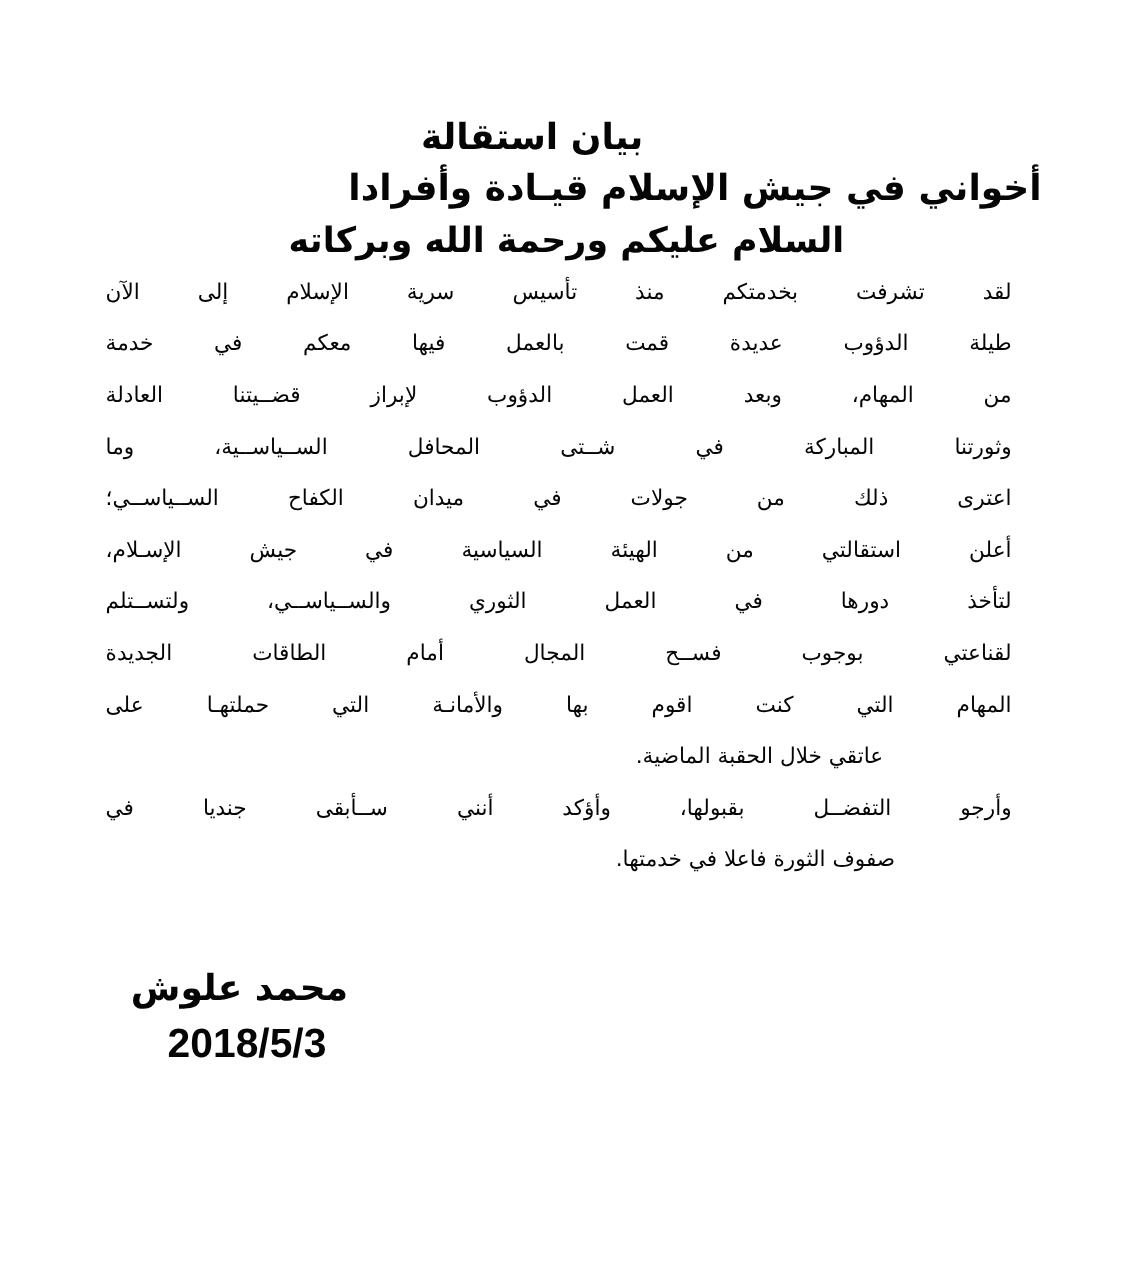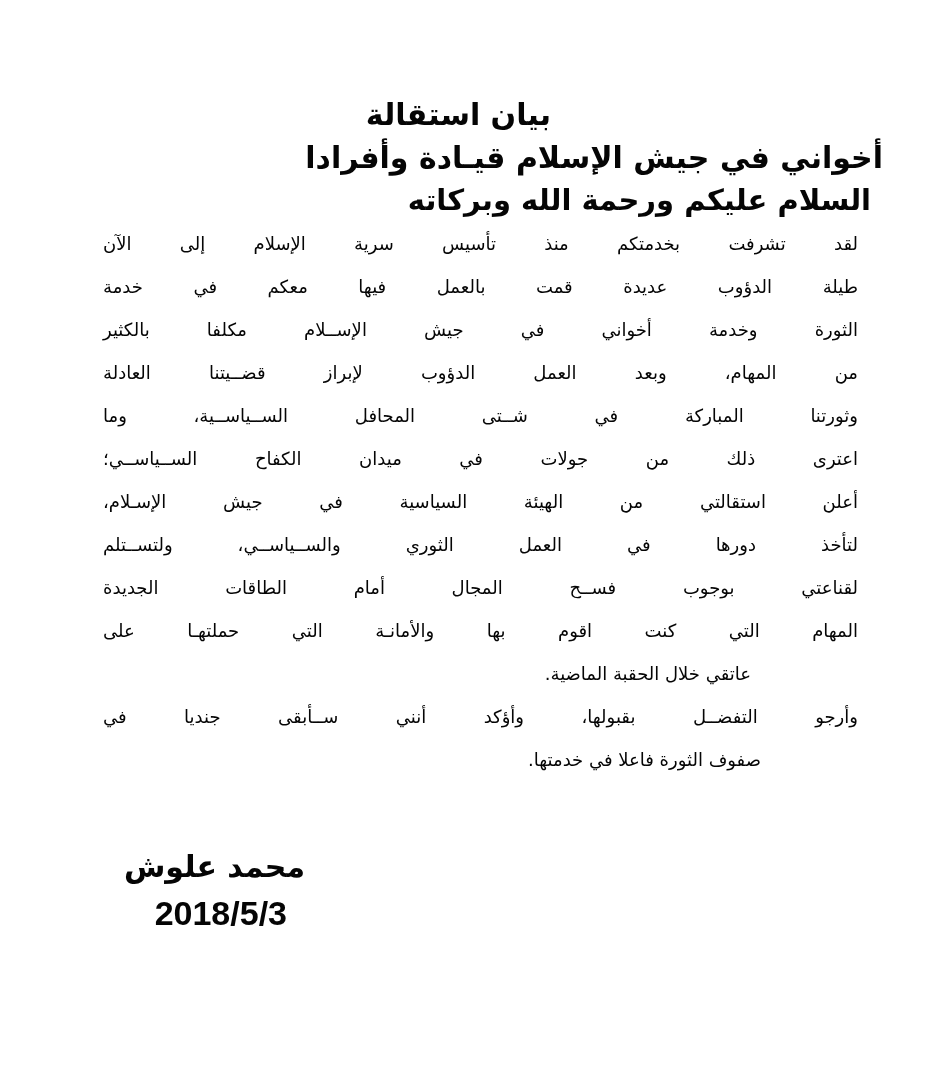--- a/index.html
+++ b/index.html
@@ -12,42 +12,42 @@
     width: 945px;
     height: 1068px;
     background: #ffffff;
     overflow: hidden;
     font-family: "DejaVu Sans", sans-serif;
     color: #000000;
   }
   .doc {
     position: absolute;
     top: 93px;
-    right: 87px;
+    right: 102px;
     width: 755px;
     direction: rtl;
     unicode-bidi: embed;
   }
   .line {
     font-size: 18px;
     line-height: 43px;
     text-align: right;
     white-space: nowrap;
     color: #050505;
   }
   .just {
     white-space: normal;
     text-align: justify;
     text-align-last: justify;
     -moz-text-align-last: justify;
   }
   .b { font-weight: bold; }
   .title-line   { padding-right: 307px; font-size: 30px; }
   .sal1-line    { margin-right: -25px; font-size: 30px; }
-  .sal2-line    { margin-right: -13px; font-size: 29px; }
+  .sal2-line    { margin-right: -13px; font-size: 29px; text-align: center; }
   .short-14     { padding-right: 107px; }
   .short-16     { padding-right: 97px;  }
   .closing-line { padding-right: 165px; }
   .sig-block { margin-top: 63px; }
   .sig-name {
     padding-right: 553px;
     font-size: 30px;
     line-height: 46px;
     font-weight: bold;
   }
@@ -69,21 +69,20 @@
   <div class="doc">
 
     <div class="line b title-line">بيان استقالة</div>
 
     <div class="line b sal1-line">أخواني في جيش الإسلام قيـادة وأفرادا</div>
 
     <div class="line b sal2-line">السلام عليكم ورحمة الله وبركاته</div>
 
     <div class="line just">لقد تشرفت بخدمتكم منذ تأسيس سرية الإسلام إلى الآن</div>
     <div class="line just">طيلة الدؤوب عديدة قمت بالعمل فيها معكم في خدمة</div>
-    <div class="line just">الثورة وخدمة أخواني في جيش الإســلام مكلفا بالكثير</div>
     <div class="line just">من المهام، وبعد العمل الدؤوب لإبراز قضــيتنا العادلة</div>
     <div class="line just">وثورتنا المباركة في شــتى المحافل الســياســية، وما</div>
     <div class="line just">اعترى ذلك من جولات في ميدان الكفاح الســياســي؛</div>
     <div class="line just">أعلن استقالتي من الهيئة السياسية في جيش الإسـلام،</div>
     <div class="line just">لتأخذ دورها في العمل الثوري والســياســي، ولتســتلم</div>
     <div class="line just">لقناعتي بوجوب فســح المجال أمام الطاقات الجديدة</div>
     <div class="line just">المهام التي كنت اقوم بها والأمانـة التي حملتهـا على</div>
     <div class="line short-14">عاتقي خلال الحقبة الماضية.</div>
     <div class="line just">وأرجو التفضــل بقبولها، وأؤكد أنني ســأبقى جنديا في</div>
     <div class="line short-16">صفوف الثورة فاعلا في خدمتها.</div>

